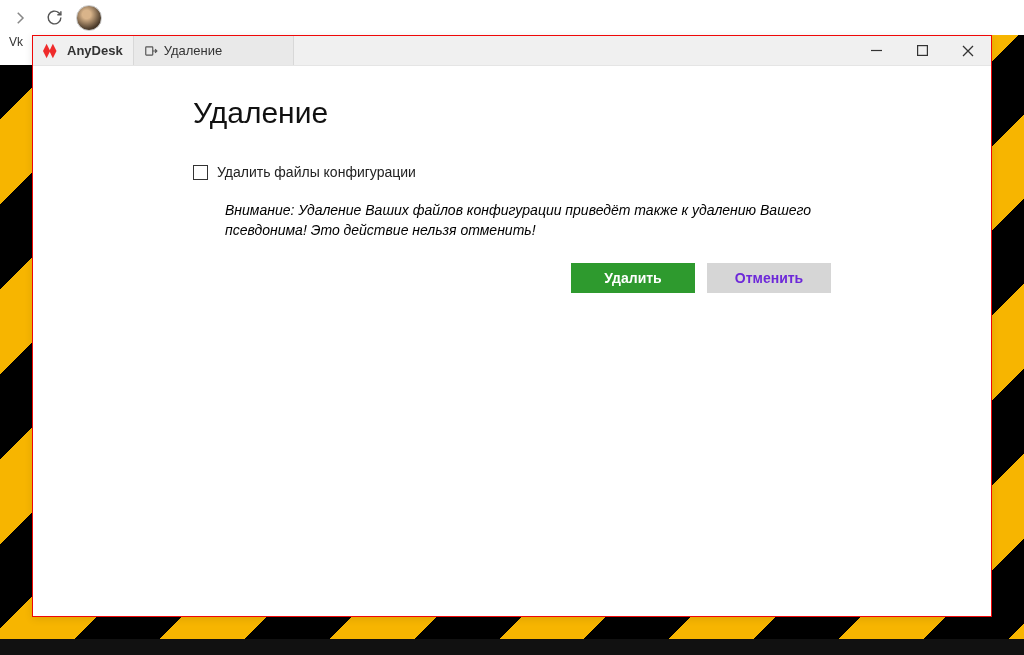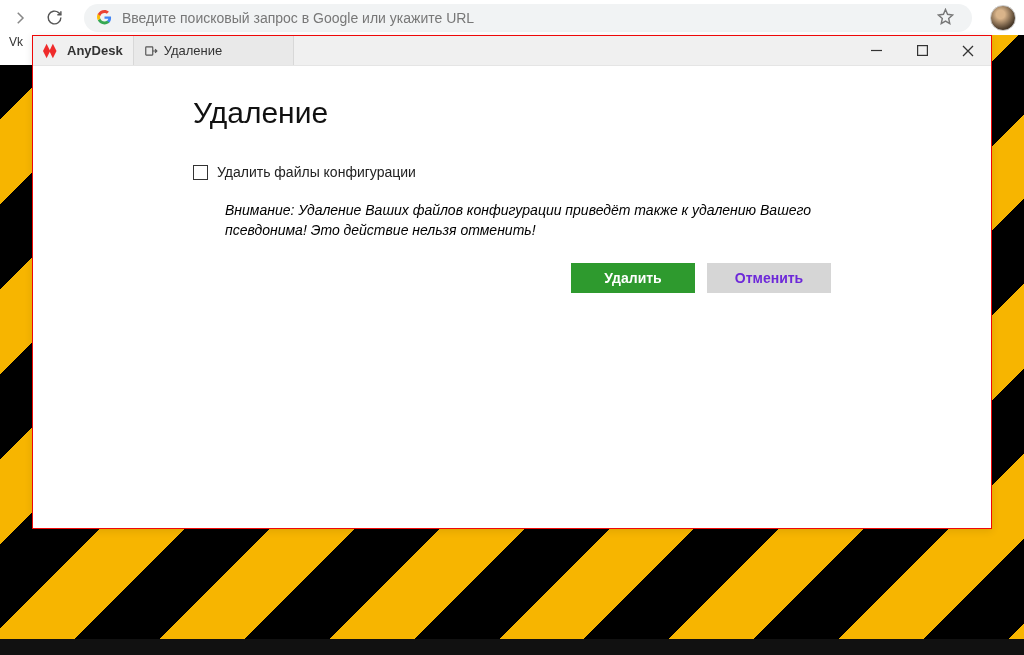--- a/index.html
+++ b/index.html
@@ -102,21 +102,21 @@
       font-size: 12px;
       color: #333;
     }
 
     
     .window {
       position: absolute;
       top: 35px;
       left: 32px;
       width: 960px;
-      height: 494px;
+      height: 582px;
       background: #ffffff;
       border: 1px solid #ef0707;
       box-shadow: 0 2px 8px rgba(0,0,0,0.1);
     }
 
     .titlebar {
       height: 30px;
       background: #f0f0f0;
       display: flex;
       align-items: stretch;
@@ -236,37 +236,20 @@
   <div class="nav-arrow">
     <svg width="18" height="18" viewBox="0 0 24 24" fill="none" stroke="#888" stroke-width="2">
       <path d="M9 5l7 7-7 7"></path>
     </svg>
   </div>
   <div class="reload-btn">
     <svg width="17" height="17" viewBox="0 0 24 24" fill="none" stroke="#555" stroke-width="2">
       <path d="M21 12a9 9 0 1 1-3.2-6.9L21 8"></path>
       <path d="M21 3v5h-5"></path>
     </svg>
-  </div>
-  <div class="omnibox">
-    <span class="google-g">
-      <svg width="15" height="15" viewBox="0 0 48 48">
-        <path fill="#4285F4" d="M45 24.5c0-1.6-.1-2.8-.4-4.1H24v7.4h12c-.2 2-1.6 5-5 7l7.7 6C43.6 36.6 45 30.9 45 24.5z"></path>
-        <path fill="#34A853" d="M24 46c6.5 0 11.9-2.1 15.8-5.8l-7.7-6c-2 1.4-4.8 2.4-8.1 2.4-6.2 0-11.5-4.1-13.4-9.7l-7.9 6.1C6.6 40.8 14.7 46 24 46z"></path>
-        <path fill="#FBBC05" d="M10.6 26.9c-.5-1.4-.8-3-.8-4.9s.3-3.5.8-4.9L2.7 11C1 14.3 0 18 0 22s1 7.7 2.7 11l7.9-6.1z"></path>
-        <path fill="#EA4335" d="M24 9.5c3.5 0 6 1.5 7.3 2.8l6.8-6.6C34.1 2 29 0 24 0 14.7 0 6.6 5.2 2.7 13l7.9 6.1C12.5 13.6 17.8 9.5 24 9.5z"></path>
-      </svg>
-    </span>
-    <span>Введите поисковый запрос в Google или укажите URL</span>
-    <span style="flex:1"></span>
-    <span class="star-icon">
-      <svg width="17" height="17" viewBox="0 0 24 24" fill="none" stroke="#777" stroke-width="2">
-        <path d="M12 2l2.9 6.9L22 10l-5.5 4.8L18 22l-6-3.6L6 22l1.5-7.2L2 10l7.1-1.1L12 2z"></path>
-      </svg>
-    </span>
   </div>
   <div class="profile-avatar"></div>
 </div>
 
 <div class="wallpaper"></div>
 
 <div class="bookmarks-strip">
   <span>Vk</span>
 </div>
 

